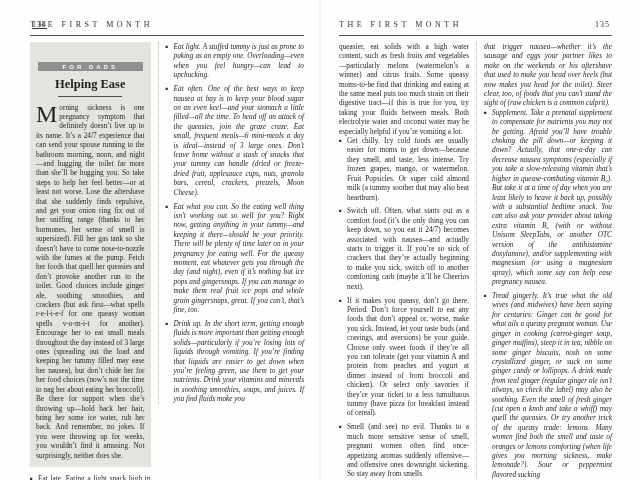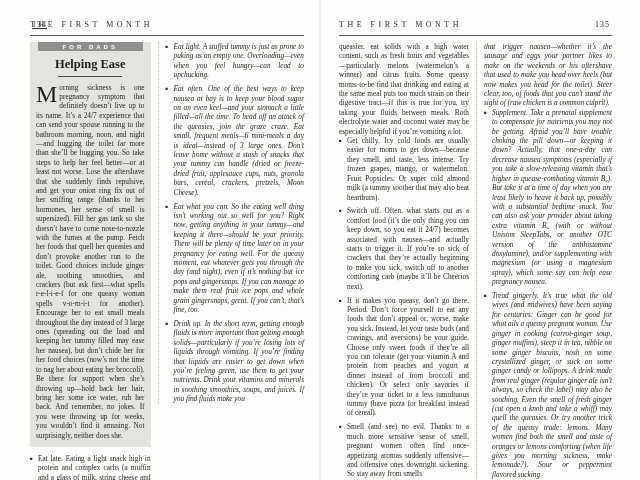--- a/index.html
+++ b/index.html
@@ -38,21 +38,21 @@
   .page-left  .col-2 { width: 147px; padding-left: 7px; }
   .page-right .col-1 { width: 139px; padding-right: 7px; }
   .page-right .col-2 { width: 138px; padding-left: 7px; }
 
   .body-text, .btxt, .cont-para {
     font-size: 7.3px; line-height: 9.4px; text-align: justify;
   }
 
   
   .sidebar-box {
-    background: #e4e3e0; padding: 0 6px 7px 6px; margin-bottom: 7px;
+    background: #e4e3e0; padding: 20px 6px 7px 6px; margin-bottom: 7px;
   }
   .kicker-bar {
     background: #8f8f8d; color: #ffffff; text-align: center;
     font-family: "Liberation Sans", sans-serif;
     font-size: 6px; font-weight: bold; letter-spacing: 3px;
     padding: 1.5px 0 1px 0; margin: 0 2px 6px 2px;
   }
   .sidebar-title {
     text-align: center; font-size: 12.5px; line-height: 14px; font-weight: bold; color: #1e1e1c;
     margin-bottom: 5px;

